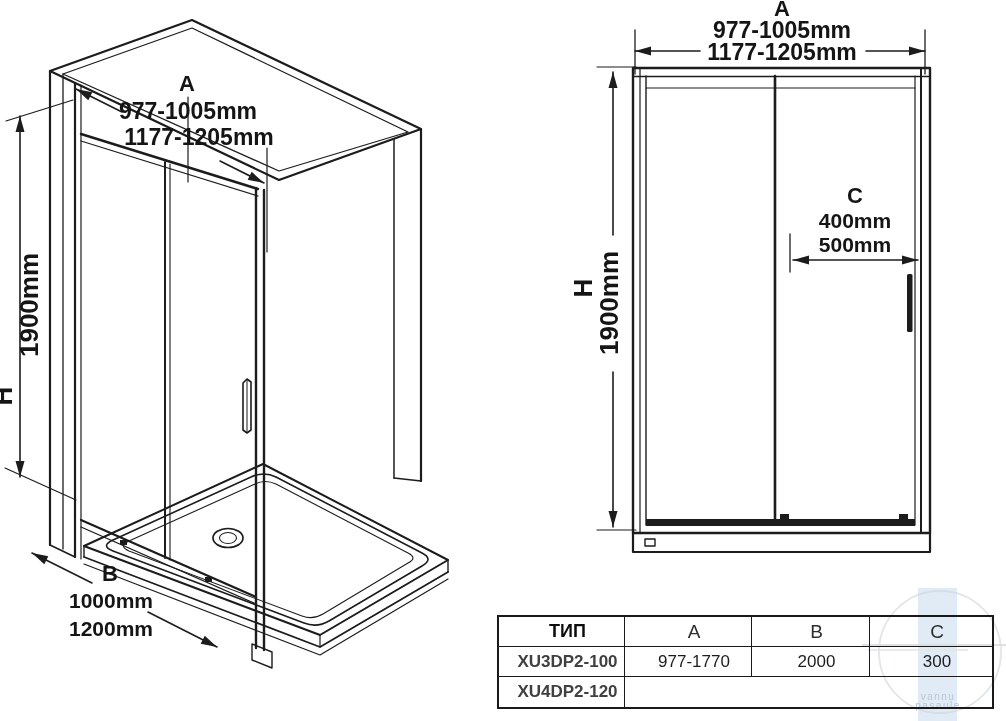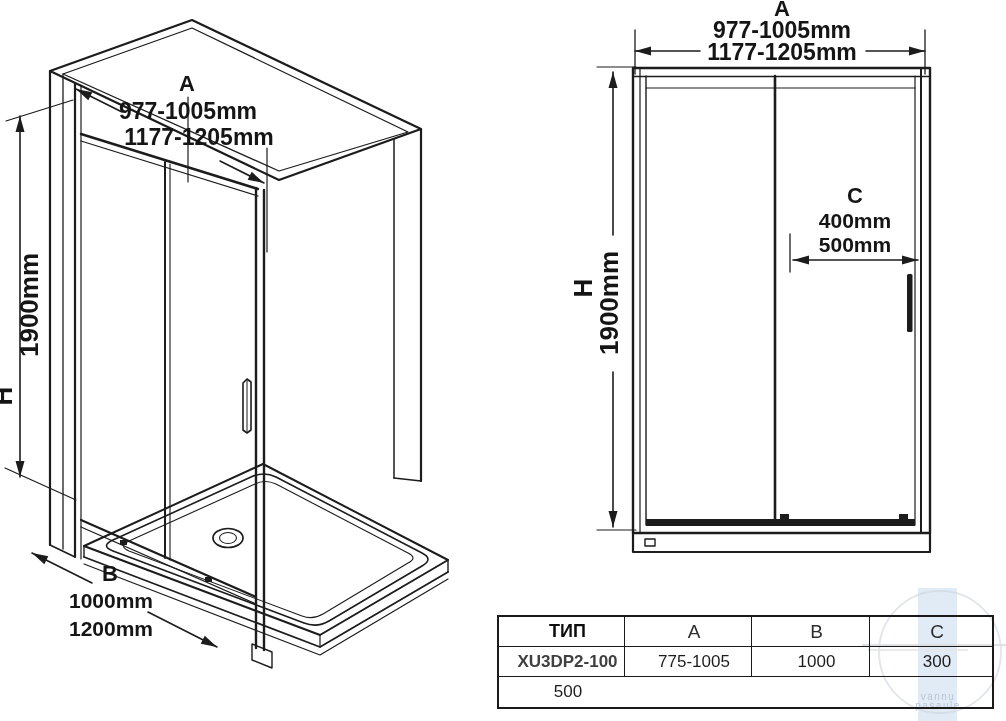--- a/index.html
+++ b/index.html
@@ -194,20 +194,20 @@
     </div>
   </div>
 
   <div class="spec-table">
     <div class="cell head head-tip">ТИП</div>
     <div class="cell head">A</div>
     <div class="cell head">B</div>
     <div class="cell head last-col">C</div>
 
     <div class="cell type">XU3DP2-100</div>
-    <div class="cell">775-1005</div>
-    <div class="cell">1000</div>
+    <div class="cell">977-1770</div>
+    <div class="cell">2000</div>
     <div class="cell last-col">300</div>
 
-    <div class="cell last-col last-row">500</div>
+    <div class="cell type last-row">XU4DP2-120</div>
   </div>
 
 </div>
 
 </body></html>

